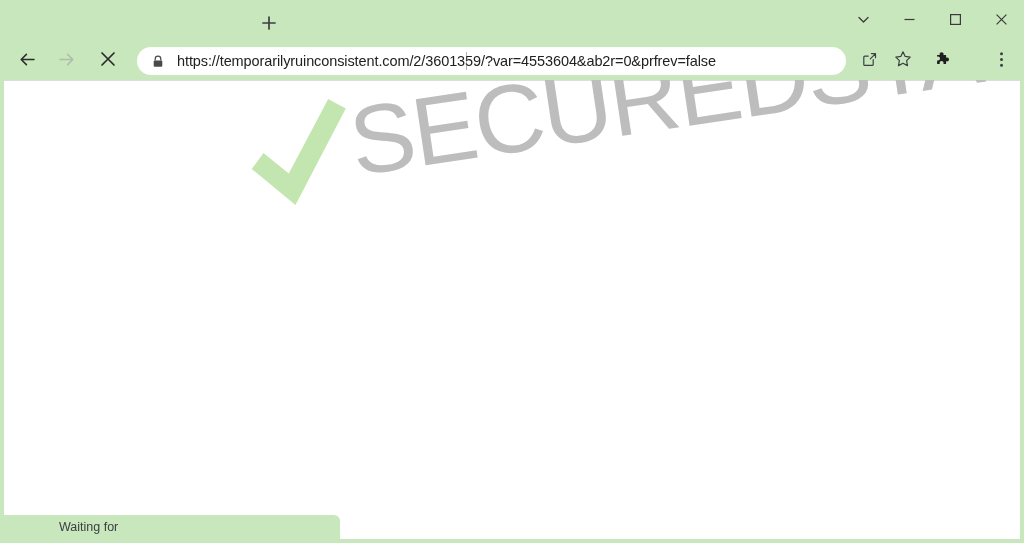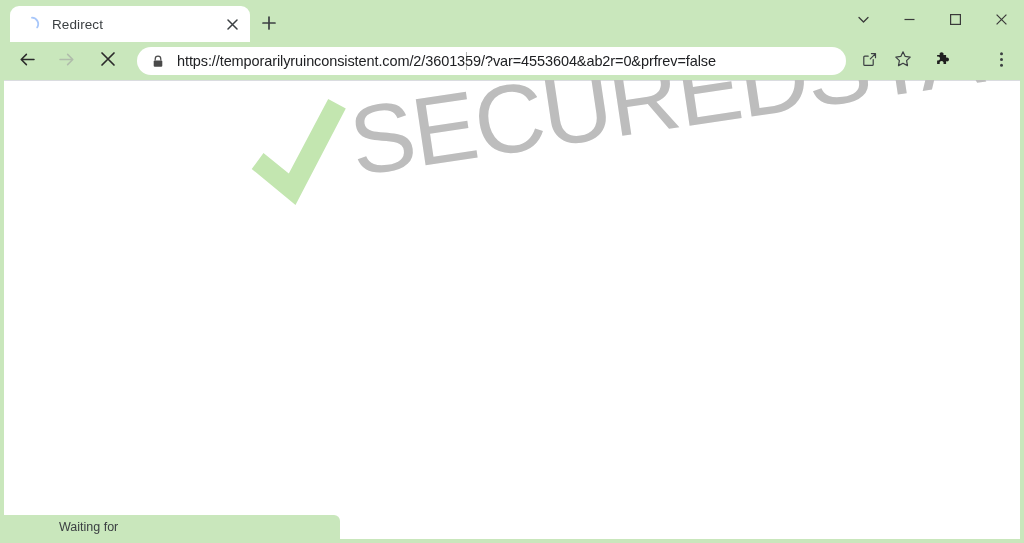--- a/index.html
+++ b/index.html
@@ -272,33 +272,20 @@
     background: #c9e7bc;
   }
 </style>
 </head>
 <body>
 
 <div id="browser-window">
 
   <div id="tab-strip">
 
-    <div id="tab-active">
-      <span id="tab-spinner">
-        <svg width="16" height="16" viewBox="0 0 16 16">
-          <path d="M8 1.6 A6.4 6.4 0 0 1 13.2 11.4" fill="none" stroke="#a8c7fa" stroke-width="1.8" stroke-linecap="round"></path>
-        </svg>
-      </span>
-      <span id="tab-title">Redirect</span>
-      <span id="tab-close">
-        <svg width="11" height="11" viewBox="0 0 11 11">
-          <path d="M1 1 L10 10 M10 1 L1 10" stroke="currentColor" stroke-width="1.5" stroke-linecap="round"></path>
-        </svg>
-      </span>
-    </div>
 
     <div id="new-tab-button">
       <span>
         <svg width="14" height="14" viewBox="0 0 14 14">
           <path d="M7 1 V13 M1 7 H13" stroke="currentColor" stroke-width="1.7" stroke-linecap="round"></path>
         </svg>
       </span>
     </div>
 
     <div id="window-controls">

